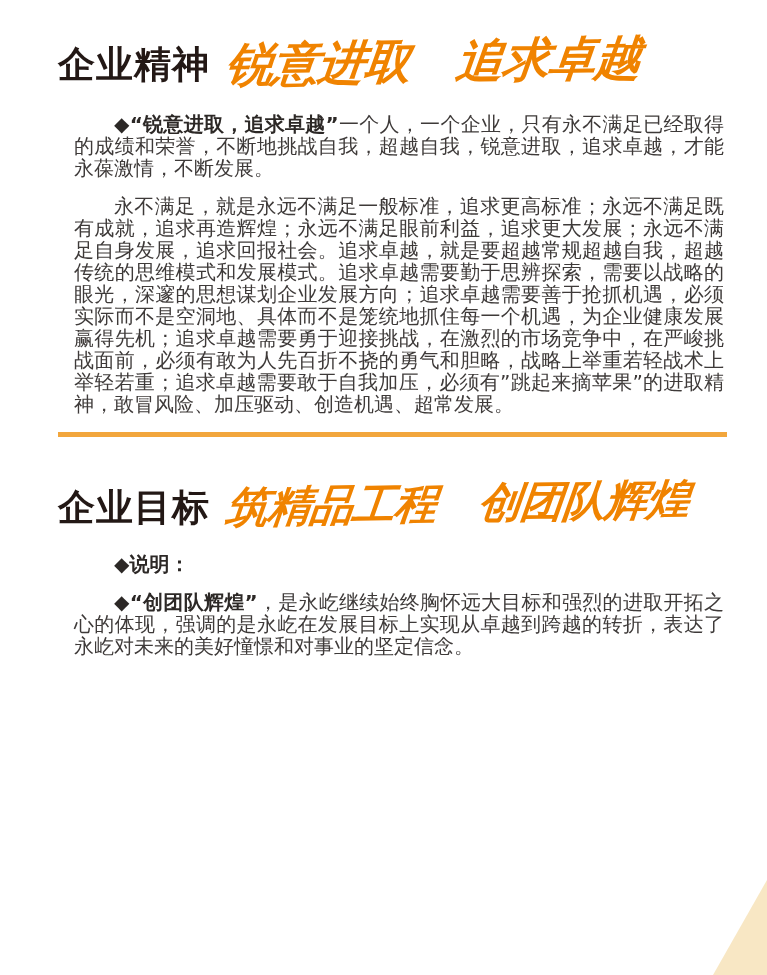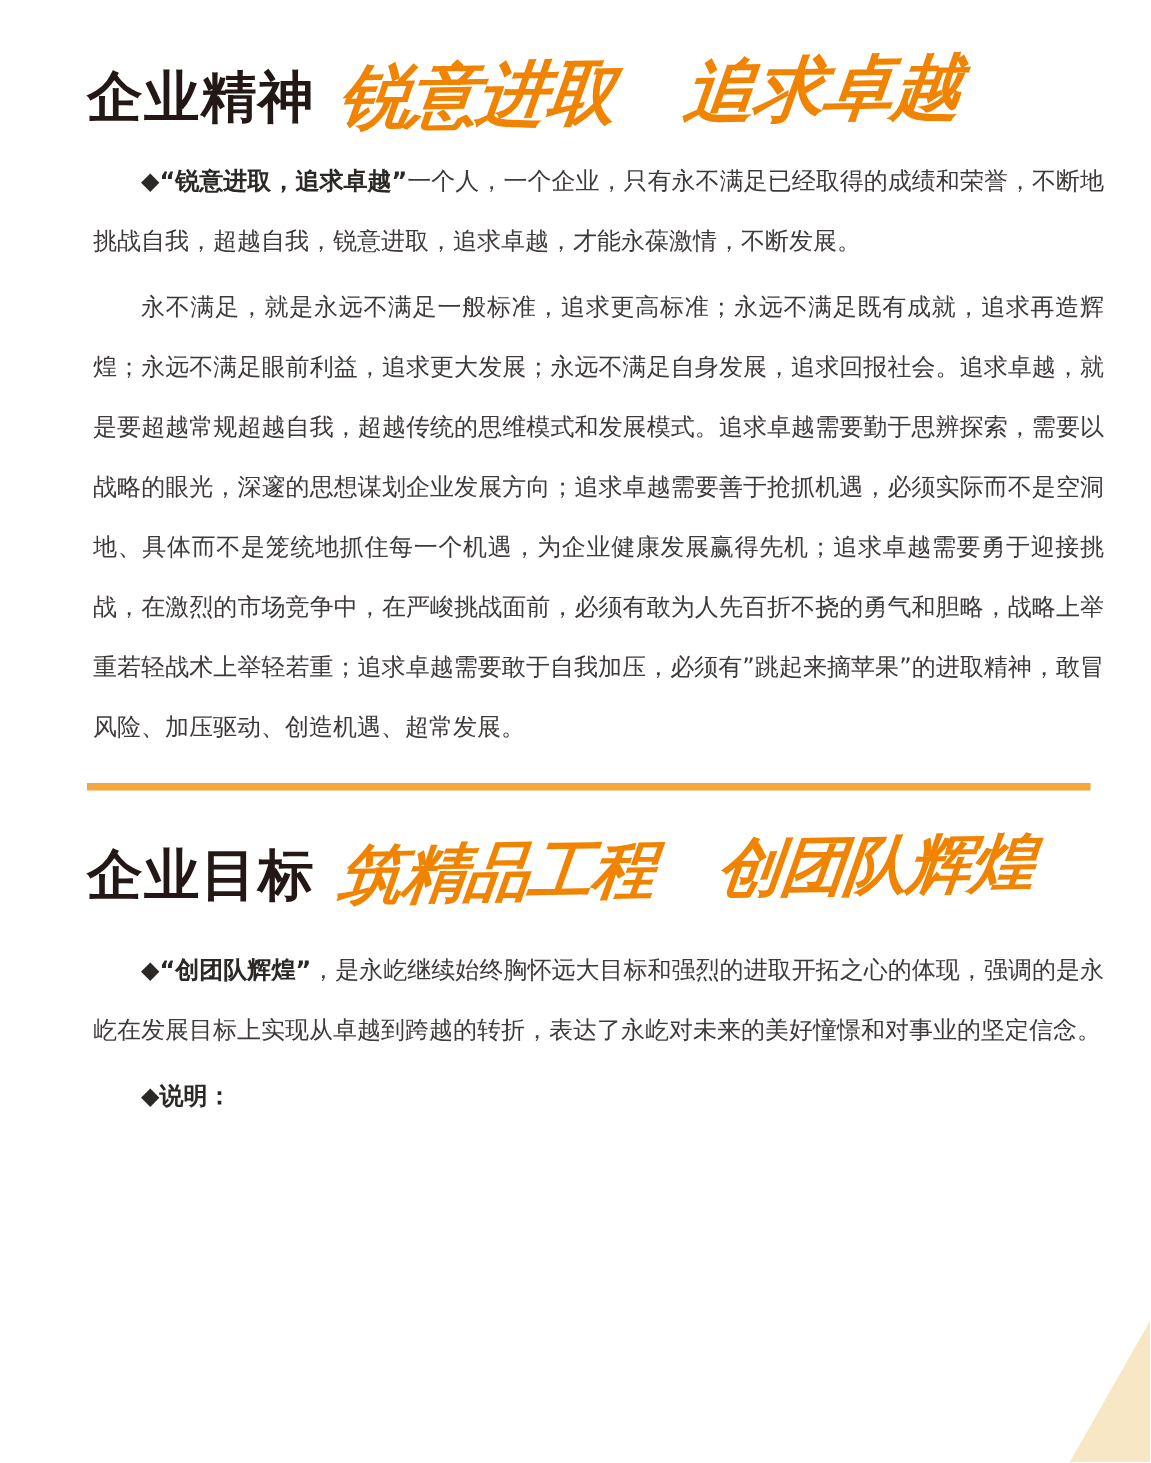--- a/index.html
+++ b/index.html
@@ -20,21 +20,21 @@
     padding: 0 27px 0 58px;
     box-sizing: border-box;
   }
   
   .sec-header {
     display: flex;
     align-items: center;
     white-space: nowrap;
   }
   .sec-header.first { margin-top: 34px; margin-bottom: 0; }
-  .sec-header.second { margin-top: 28px; margin-bottom: 14px; }
+  .sec-header.second { margin-top: 42px; margin-bottom: 14px; }
   .sec-title {
     margin: 0;
     font-size: 37px;
     line-height: 1.15;
     font-weight: bold;
     color: #231815;
     letter-spacing: 1px;
     flex: 0 0 auto;
   }
   .slogan {
@@ -44,23 +44,23 @@
     margin-left: 16px;
     letter-spacing: -1px;
     transform: skewX(-7deg) rotate(-1deg);
     transform-origin: left center;
     white-space: nowrap;
   }
   .slogan.s1 { font-size: 47px; }
   .slogan.s2 { font-size: 43px; }
   
   .para {
-    margin: 4px;
-    font-size: 16px;
-    line-height: 40px;
+    margin: 16px;
+    font-size: 20px;
+    line-height: 22px;
     color: #3E3A39;
     text-align: justify;
     text-indent: 2em;
   }
   .para .lead {
     font-weight: bold;
     color: #2c2826;
   }
   
   .divider {
@@ -100,22 +100,22 @@
 
     <div class="divider"></div>
 
     <section>
       <header class="sec-header second">
         <h1 class="sec-title">企业目标</h1>
         <div class="slogan s2">筑精品工程　创团队辉煌</div>
       </header>
 
 
+      <p class="para"><span class="lead">◆说明：</span></p>
+
       <p class="para"><span class="lead">◆“创团队辉煌”</span><span>，是永屹继续始终胸怀远大目标和强烈的进取开拓之心的体现，强调的是永屹在发展目标上实现从卓越到跨越的转折，表达了永屹对未来的美好憧憬和对事业的坚定信念。</span></p>
-
-      <p class="para"><span class="lead">◆说明：</span></p>
 
     </section>
 
   </div>
 
   <div class="corner-triangle"></div>
 </div>
 
 </body></html>

